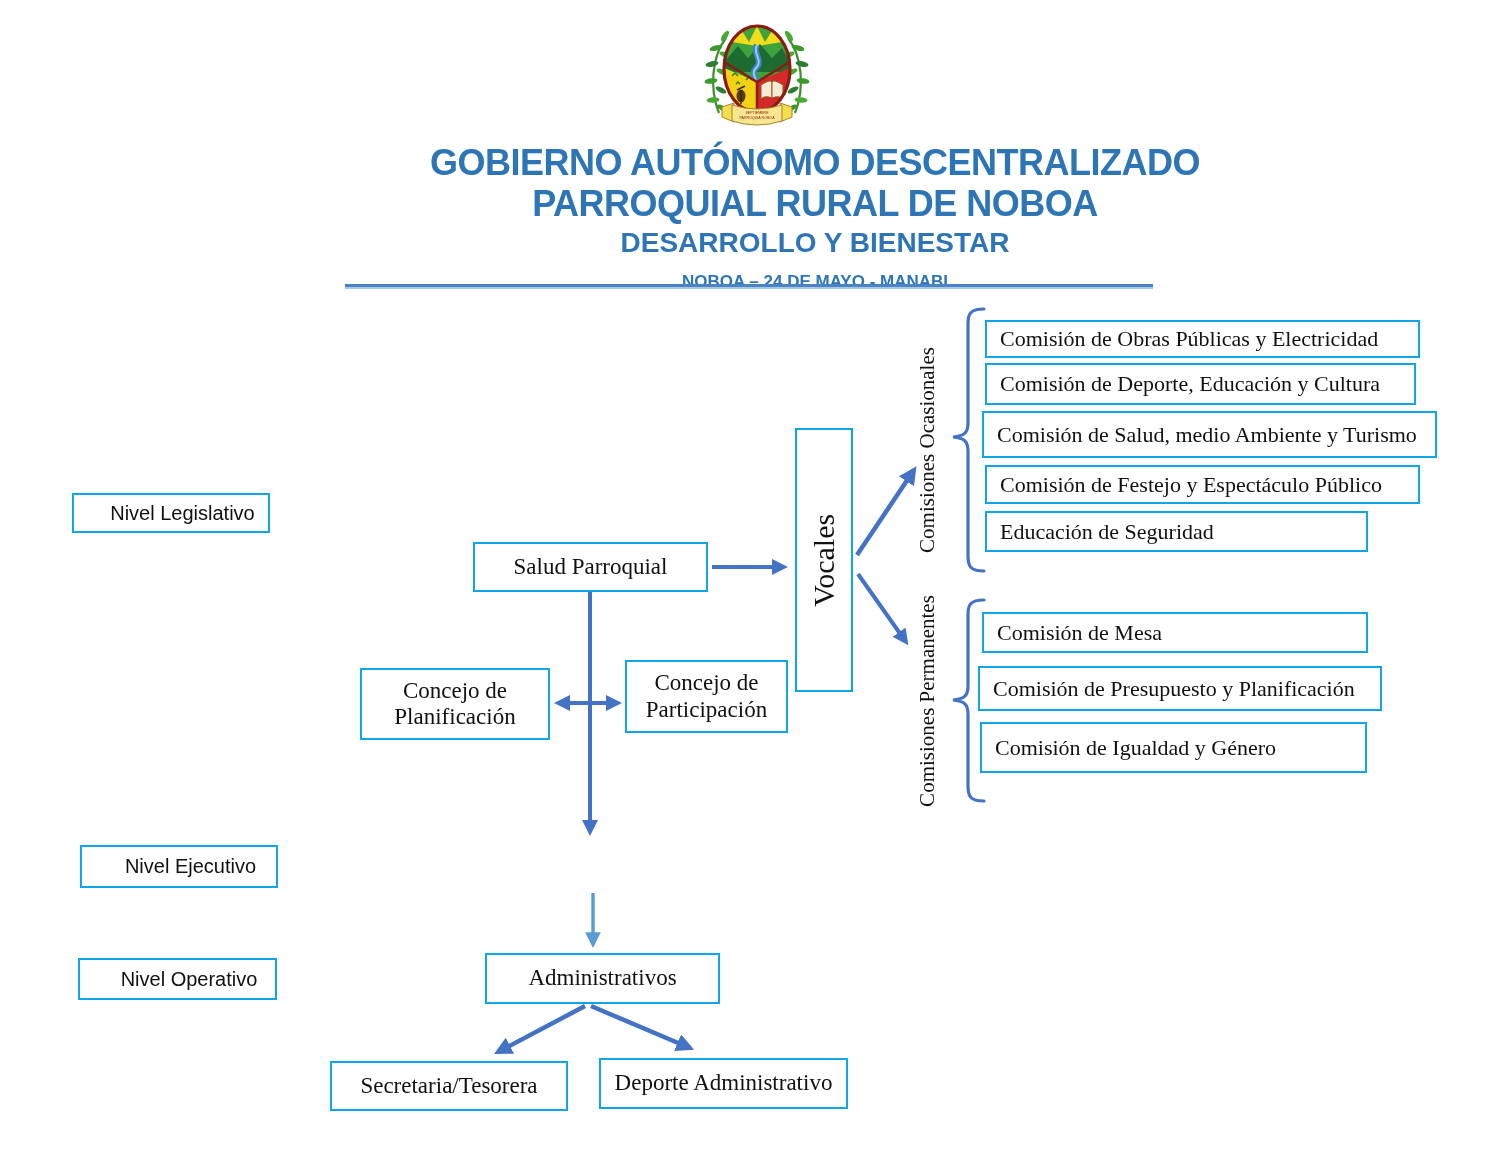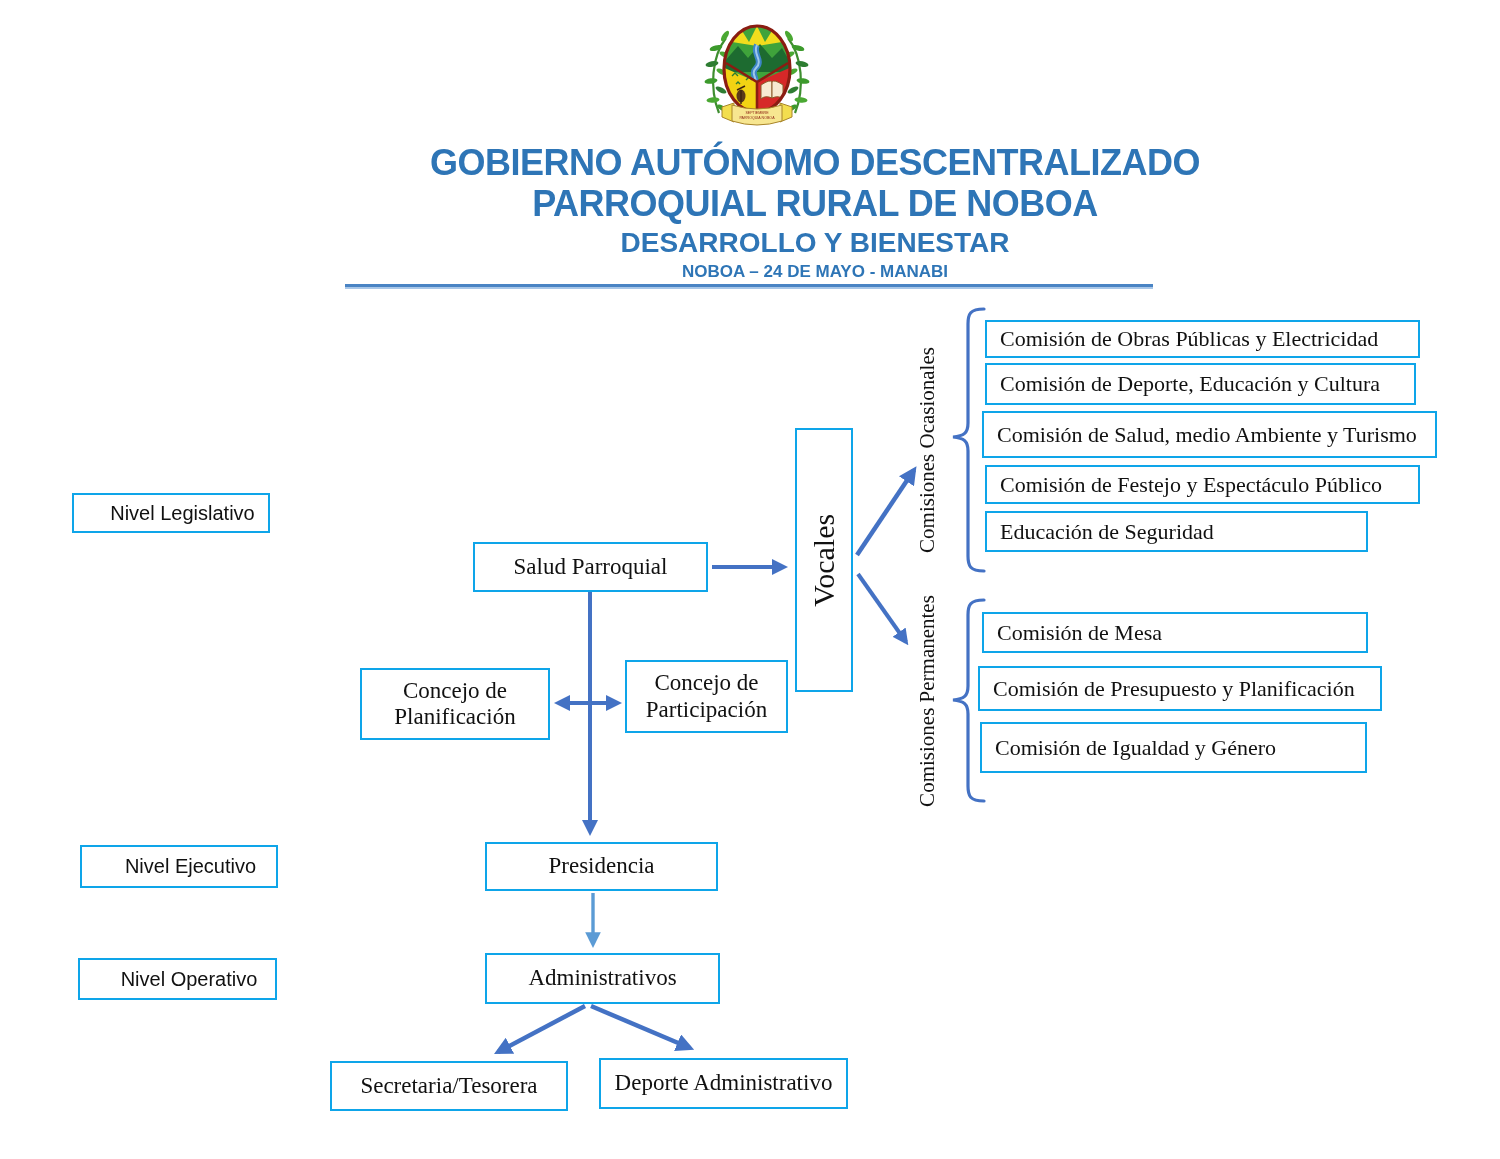--- a/index.html
+++ b/index.html
@@ -9,21 +9,21 @@
   .obox{position:absolute;background:#fff;border:2px solid #0ea5e9;box-sizing:border-box;
         display:flex;align-items:center;justify-content:center;text-align:center;
         font-size:23px;line-height:1.15;color:#111;}
   .obox.leftal{justify-content:flex-start;text-align:left;padding-left:13px;font-size:22px;white-space:nowrap;}
   .sans{font-family:"Liberation Sans",sans-serif;font-size:20px;padding-left:23px;}
   
   .title-block{position:absolute;left:300px;top:142px;width:1030px;text-align:center;
                font-family:"Liberation Sans",sans-serif;font-weight:bold;color:#2E75B6;}
   .t1{font-size:36px;line-height:41px;letter-spacing:-0.5px;}
   .t2{font-size:28px;line-height:33px;margin-top:2px;}
-  .t3{font-size:17px;line-height:21px;margin-top:2px;}
+  .t3{font-size:17px;line-height:21px;margin-top:12px;}
   .rule{position:absolute;left:345px;top:284px;width:808px;height:3px;background:#4a84c4;
         box-shadow:0 2px 0 #a9c7e8;}
   
   .rot{position:absolute;display:flex;align-items:center;justify-content:center;
        transform:rotate(-90deg);white-space:nowrap;}
   .commlabel{font-size:21px;color:#111;}
   .vocales-text{transform:rotate(-90deg);white-space:nowrap;font-size:30px;}
   svg.connectors{position:absolute;left:0;top:0;width:1500px;height:1159px;pointer-events:none;}
   .logo{position:absolute;left:692px;top:12px;width:130px;height:120px;}
 </style>
@@ -123,23 +123,20 @@
     <span class="vocales-text">Vocales</span>
   </div>
 
   <div class="obox" style="left:360px;top:668px;width:190px;height:72px;">
     <span>Concejo de Planificación</span>
   </div>
   <div class="obox" style="left:625px;top:660px;width:163px;height:73px;">
     <span>Concejo de Participación</span>
   </div>
 
-  <div class="obox" style="left:485px;top:842px;width:233px;height:49px;">
-    <span>Presidencia</span>
-  </div>
   <div class="obox" style="left:485px;top:953px;width:235px;height:51px;">
     <span>Administrativos</span>
   </div>
   <div class="obox" style="left:330px;top:1061px;width:238px;height:50px;">
     <span>Secretaria/Tesorera</span>
   </div>
   <div class="obox" style="left:599px;top:1058px;width:249px;height:51px;">
     <span>Deporte Administrativo</span>
   </div>
 

